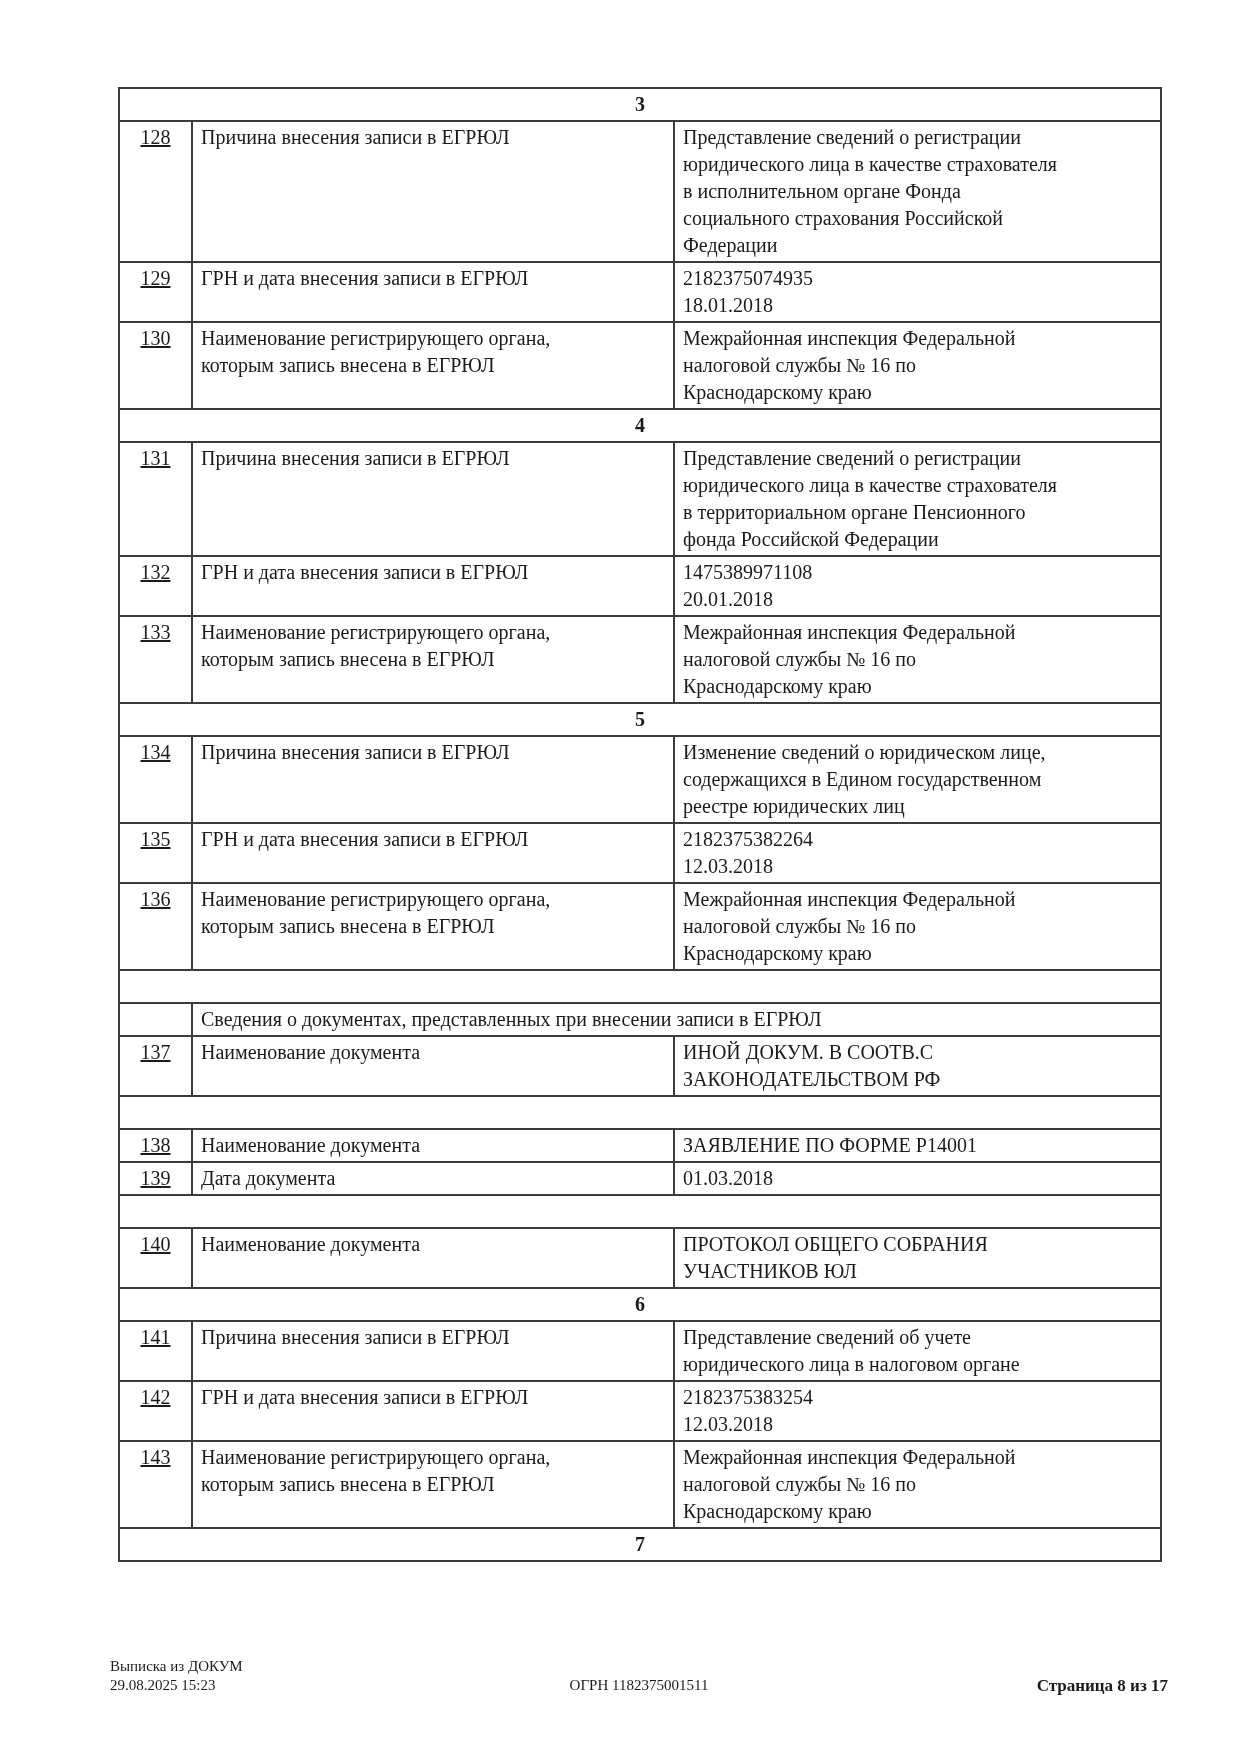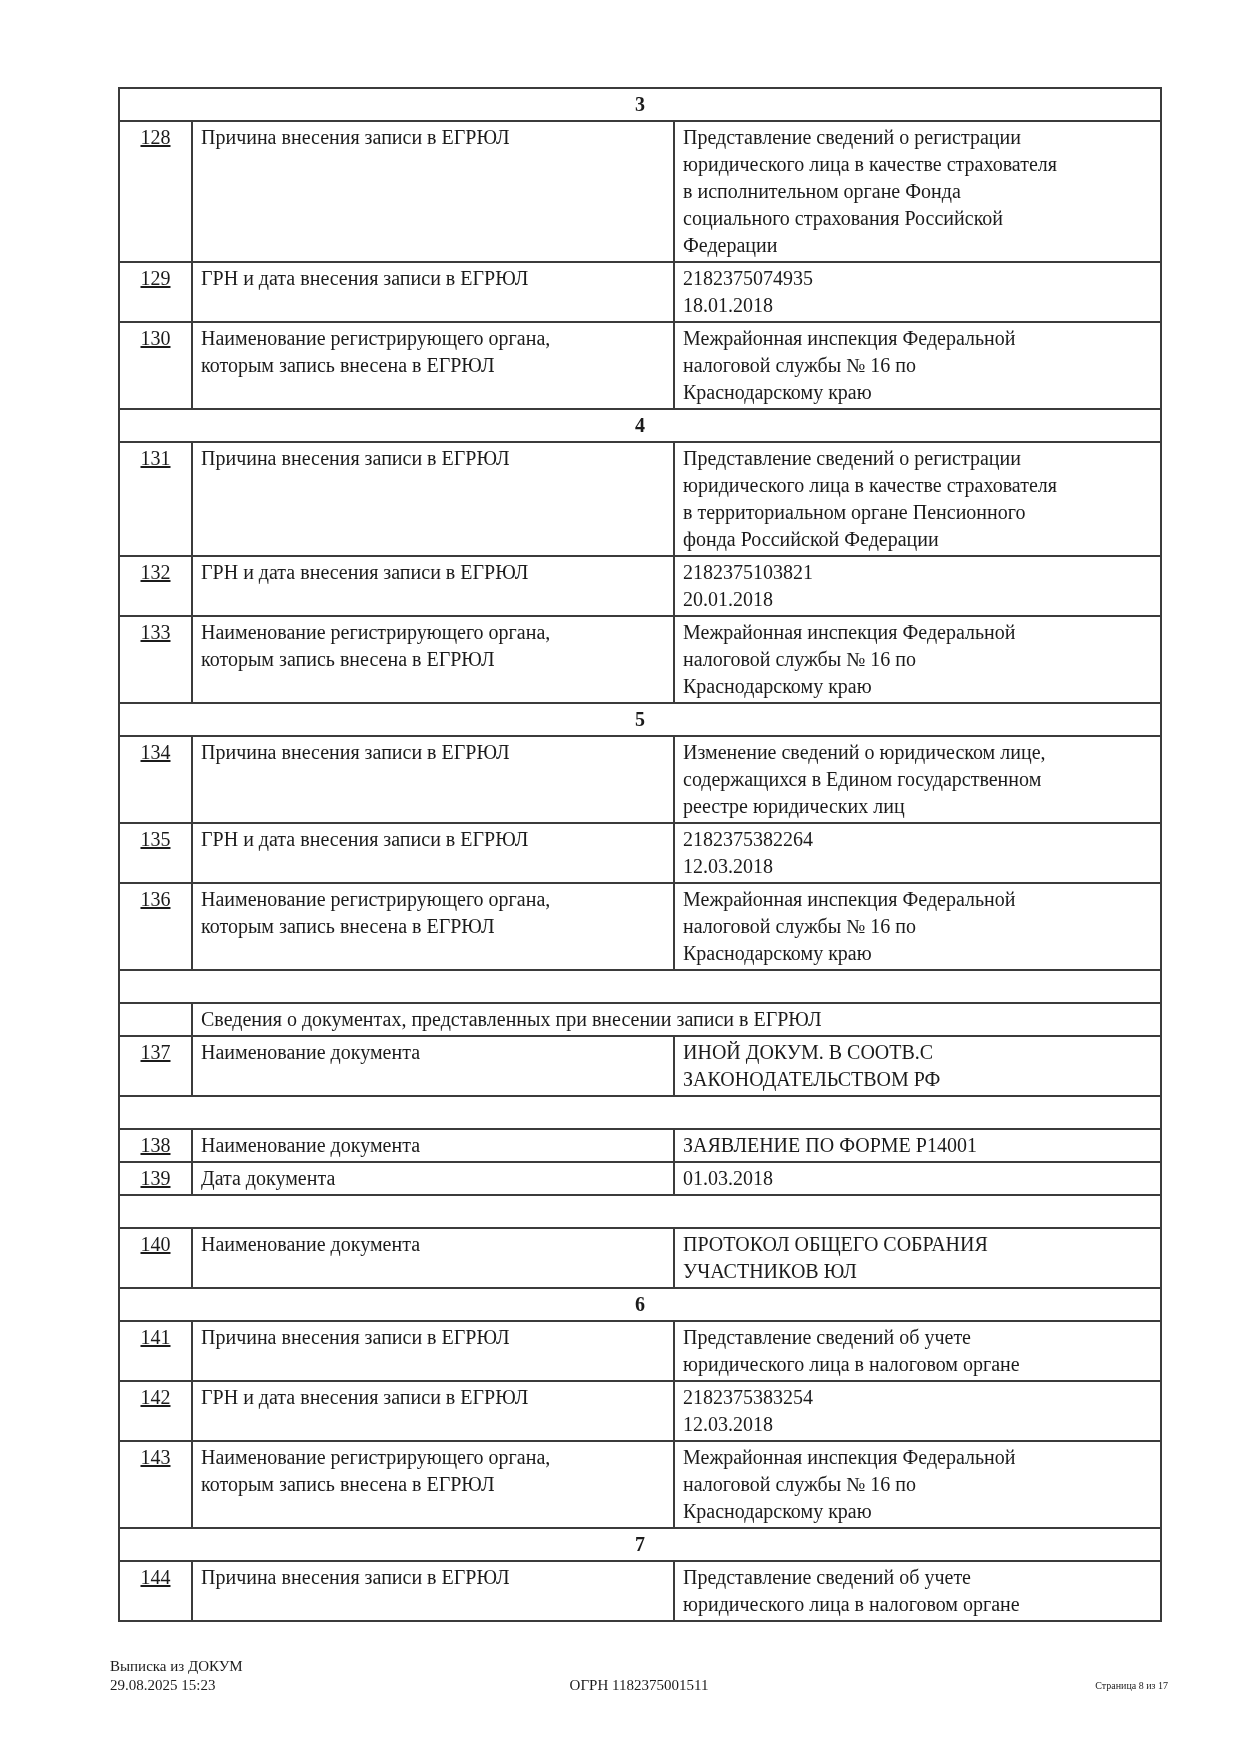--- a/index.html
+++ b/index.html
@@ -67,22 +67,23 @@
     top: 1676px;
     width: 1042px;
     text-align: center;
     font-size: 15px;
     line-height: 19px;
   }
   .footer-right {
     position: absolute;
     right: 72px;
     top: 1676px;
-    font-size: 10px;
+    font-size: 17px;
     line-height: 19px;
+    font-weight: bold;
   }
 </style>
 </head>
 <body>
 
 <div class="page">
 
   <table class="egrul-table">
     <colgroup>
       <col style="width:73px">
@@ -142,21 +143,21 @@
             <div class="text-line">в территориальном органе Пенсионного</div>
             <div class="text-line">фонда Российской Федерации</div>
           </td>
         </tr>
         <tr>
           <td class="num-cell">132</td>
           <td>
             <div class="text-line">ГРН и дата внесения записи в ЕГРЮЛ</div>
           </td>
           <td>
-            <div class="text-line">2182375103821</div>
+            <div class="text-line">1475389971108</div>
             <div class="text-line">20.01.2018</div>
           </td>
         </tr>
         <tr>
           <td class="num-cell">133</td>
           <td>
             <div class="text-line">Наименование регистрирующего органа,</div>
             <div class="text-line">которым запись внесена в ЕГРЮЛ</div>
           </td>
           <td>
@@ -282,30 +283,20 @@
             <div class="text-line">которым запись внесена в ЕГРЮЛ</div>
           </td>
           <td>
             <div class="text-line">Межрайонная инспекция Федеральной</div>
             <div class="text-line">налоговой службы № 16 по</div>
             <div class="text-line">Краснодарскому краю</div>
           </td>
         </tr>
         <tr>
           <td colspan="3" class="section-cell">7</td>
-        </tr>
-        <tr>
-          <td class="num-cell">144</td>
-          <td>
-            <div class="text-line">Причина внесения записи в ЕГРЮЛ</div>
-          </td>
-          <td>
-            <div class="text-line">Представление сведений об учете</div>
-            <div class="text-line">юридического лица в налоговом органе</div>
-          </td>
         </tr>
       </tbody>
   </table>
 
   <div class="footer-left">
     <div>Выписка из ДОКУМ</div>
     <div>29.08.2025 15:23</div>
   </div>
   <div class="footer-center">ОГРН 1182375001511</div>
   <div class="footer-right">Страница 8 из 17</div>

